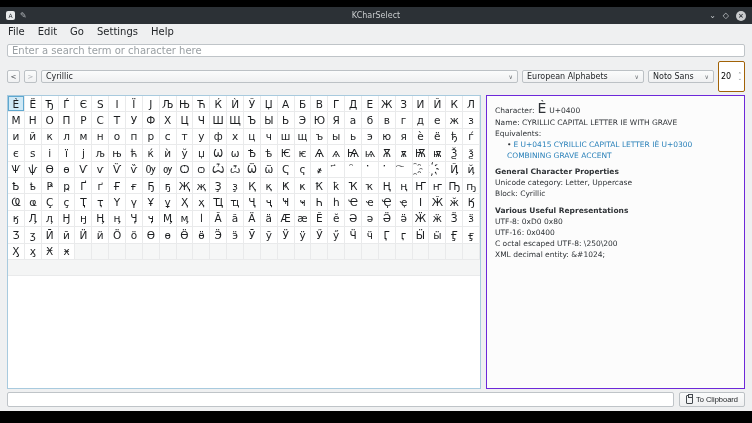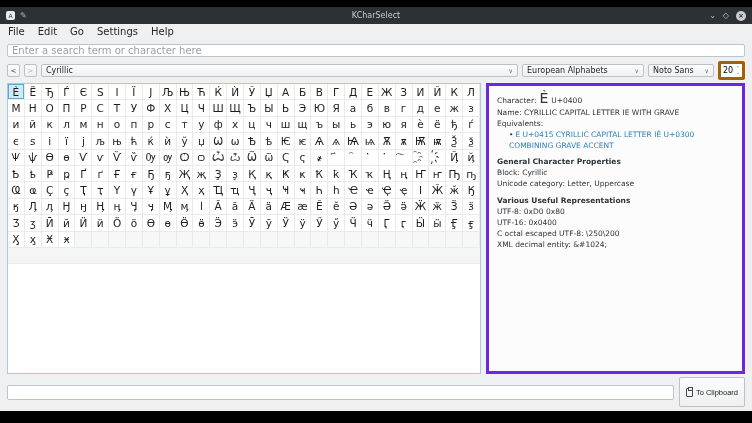--- a/index.html
+++ b/index.html
@@ -43,52 +43,52 @@
     background:linear-gradient(#fbfcfc,#f0f1f2); font-size:7px; display:inline-flex;
     align-items:center; justify-content:center; color:#43484d; }
   .nav-btn.disabled { color:#aeb2b6; }
   .combo { height:13px; border:1px solid #bcc1c5; border-radius:2px;
     background:linear-gradient(#fbfcfc,#eff0f1); display:flex; align-items:center;
     font-size:8px; color:#232629; padding:0 4px; }
   .combo .arrow { margin-left:auto; font-size:6px; color:#6a6e72; padding-left:4px; }
   .combo.category { width:122px; }
   .combo.block { flex:1; }
   .combo.fontsel { width:66px; }
-  .spinbox { width:27px; height:19px; border:3px solid #a16207; border-radius:2px;
+  .spinbox { width:27px; height:31px; border:1px solid #a16207; border-radius:2px;
     background:#fff; display:flex; align-items:center; font-size:8px; padding:0 2px; }
   .spin-arrows { margin-left:auto; display:flex; flex-direction:column; line-height:3.5px;
     font-size:5px; color:#6a6e72; }
 
   
   .main { flex:1; display:flex; gap:5px; padding:0 7px; min-height:0; }
   .grid-panel { width:474px; background:#fff; border:1px solid #a8cade;
     overflow:hidden; flex:none; }
   .char-grid { display:grid; grid-template-columns:repeat(28, 1fr); }
   .cell { height:16.4px; border-right:1px solid #e9eaeb; border-bottom:1px solid #e9eaeb;
     display:flex; align-items:center; justify-content:center; font-size:10.5px;
     color:#1c1e20; background:#fff; cursor:default; overflow:hidden; }
   .cell.empty { background:#f6f7f7; }
   .cell.selected { background:#d0e9f6; box-shadow:inset 0 0 0 1px #5ea8d0; }
   .grid-footer { height:16px; background:#f4f5f5; border-bottom:1px solid #e9eaeb; }
 
-  .detail-panel { flex:1; background:#fcfcfc; border:3px solid #6d28d9;
+  .detail-panel { flex:1; background:#fcfcfc; border:1px solid #6d28d9;
     padding:5px 8px; font-size:7.5px; line-height:1.45; color:#2f3337; overflow:hidden; }
   .char-line { display:flex; align-items:baseline; gap:3px; margin-bottom:1px; }
   .big-char { font-size:14px; line-height:14px; }
   .detail-heading { font-weight:bold; margin-top:6px; }
   .detail-line {}
   .eq-list { padding-left:12px; }
   .bullet { color:#2f3337; margin-right:2px; }
   .link { color:#2980b9; cursor:pointer; }
 
   
   .bottombar { flex:none; display:flex; align-items:center; gap:5px; padding:3px 7px 4px; }
   .clip-input { flex:1; height:15px; background:#fff; border:1px solid #bfc4c8;
     border-radius:2px; font-size:8px; padding:0 4px; font-family:"DejaVu Sans", sans-serif; }
-  .clip-btn { height:30px; border:1px solid #bcc1c5; border-radius:2px;
+  .clip-btn { height:15px; border:1px solid #bcc1c5; border-radius:2px;
     background:linear-gradient(#fbfcfc,#eff0f1); font-size:7.5px; color:#232629;
     display:inline-flex; align-items:center; gap:3px; padding:0 6px; cursor:default; }
   .clipboard-icon { width:7px; height:9px; border:1px solid #43484d; border-radius:1px;
     position:relative; display:inline-block; }
   .clipboard-icon::before { content:""; position:absolute; top:-2px; left:1px;
     width:3px; height:2px; border:1px solid #43484d; background:#eff0f1; }
 </style>
 </head>
 <body>
 
@@ -440,22 +440,22 @@
         <div class="detail-line">
           <span>Name:</span>
           <span>CYRILLIC CAPITAL LETTER IE WITH GRAVE</span>
         </div>
 
         <div class="detail-line">Equivalents:</div>
         <div class="eq-list"><span class="bullet">•</span><a class="link">Е U+0415 CYRILLIC CAPITAL LETTER IE</a><a class="link">̀ U+0300 COMBINING GRAVE ACCENT</a></div>
 
         <div class="detail-heading">General Character Properties</div>
         <div>
+            <div class="detail-line">Unicode category: Letter, Uppercase</div>
             <div class="detail-line">Block: Cyrillic</div>
-            <div class="detail-line">Unicode category: Letter, Uppercase</div>
           </div>
 
         <div class="detail-heading">Various Useful Representations</div>
         <div>
             <div class="detail-line">UTF-8: 0xD0 0x80</div>
             <div class="detail-line">UTF-16: 0x0400</div>
             <div class="detail-line">C octal escaped UTF-8: \250\200</div>
             <div class="detail-line">XML decimal entity: &amp;#1024;</div>
           </div>
       </div>

